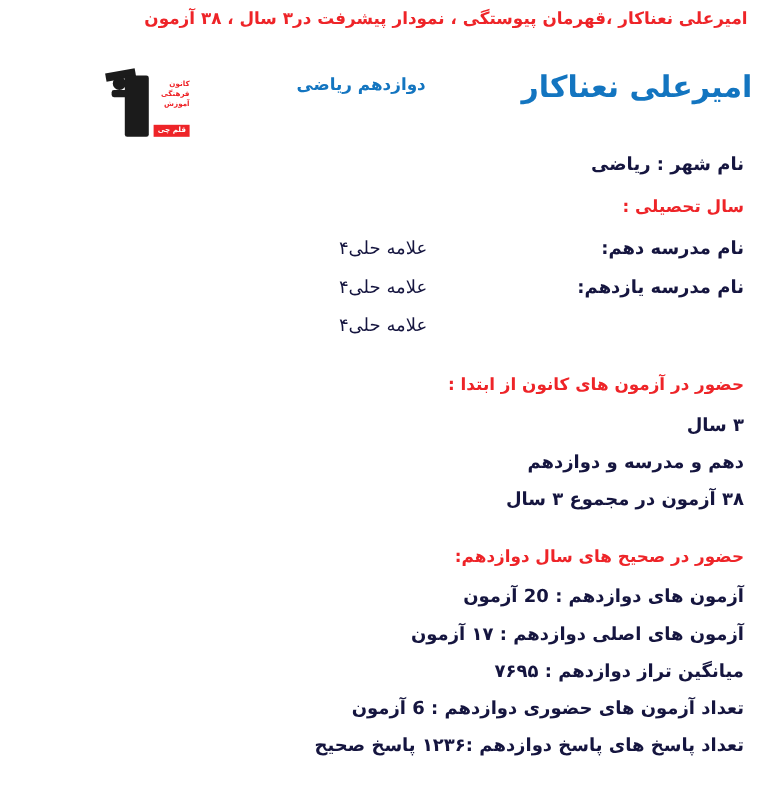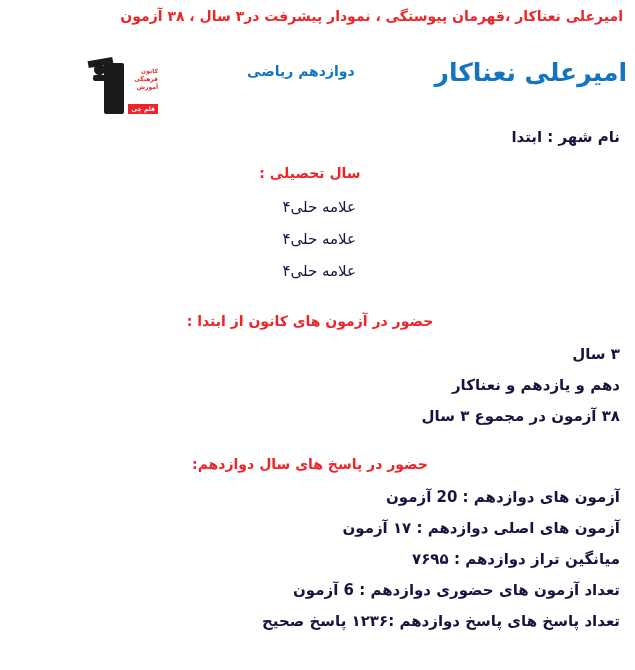--- a/index.html
+++ b/index.html
@@ -49,21 +49,21 @@
                font-size:6px; line-height:8px; padding:1px 3px; font-weight:bold; direction:rtl; }
 
   
   .line {
     left:0; right:15px;
     text-align:right; direction:rtl;
     color:var(--dark);
     font-size:15px; font-weight:bold;
     white-space:nowrap;
   }
-  .line.red { color:var(--red); font-size:14px;text-align:center; }
+  .line.red { color:var(--red); font-size:14px; }
   .school-val { position:absolute; right:264px; top:0; color:var(--dark); font-weight:normal; }
 </style>
 </head>
 <body style="--red: #ee2428; --blue: #1375c0; --dark: #15153f;">
 
 <div class="abs page-title">امیرعلی نعناکار ،قهرمان پیوستگی ، نمودار پیشرفت در۳ سال ، ۳۸ آزمون</div>
 
 <div class="abs logo">
   <div class="lg-cap"></div>
   <div class="lg-head"></div>
@@ -73,36 +73,38 @@
     <span>کانون</span>
     <span>فرهنگی</span>
     <span>آموزش</span>
   </div>
   <div class="lg-badge">قلم چی</div>
 </div>
 
 <div class="abs student-name">امیرعلی نعناکار</div>
 <div class="abs student-grade">دوازدهم ریاضی</div>
 
-<div class="abs line" style="top:128px">نام شهر : ابتدا</div>
+<div class="abs line" style="top:128px">نام شهر : ریاضی</div>
 <div class="abs line red" style="top:165px">سال تحصیلی :</div>
 
 <div class="abs line" style="top:198px">
+  <span>نام مدرسه دهم:</span>
   <span class="school-val">علامه حلی۴</span>
 </div>
 <div class="abs line" style="top:230px">
+  <span>نام مدرسه یازدهم:</span>
   <span class="school-val">علامه حلی۴</span>
 </div>
 <div class="abs line" style="top:262px">
   <span class="school-val">علامه حلی۴</span>
 </div>
 
 <div class="abs line red" style="top:313px">حضور در آزمون های کانون از ابتدا :</div>
 <div class="abs line" style="top:345px">۳ سال</div>
-<div class="abs line" style="top:376px">دهم و یازدهم و نعناکار</div>
+<div class="abs line" style="top:376px">دهم و مدرسه و دوازدهم</div>
 <div class="abs line" style="top:407px">۳۸ آزمون در مجموع ۳ سال</div>
 
-<div class="abs line red" style="top:456px">حضور در پاسخ های سال دوازدهم:</div>
+<div class="abs line red" style="top:456px">حضور در صحیح های سال دوازدهم:</div>
 <div class="abs line" style="top:488px">آزمون های دوازدهم : 20 آزمون</div>
 <div class="abs line" style="top:519px">آزمون های اصلی دوازدهم : ۱۷ آزمون</div>
 <div class="abs line" style="top:550px">میانگین تراز دوازدهم : ۷۶۹۵</div>
 <div class="abs line" style="top:581px">تعداد آزمون های حضوری دوازدهم : 6 آزمون</div>
 <div class="abs line" style="top:612px">تعداد پاسخ های پاسخ دوازدهم :۱۲۳۶ پاسخ صحیح</div>
 
 </body></html>

